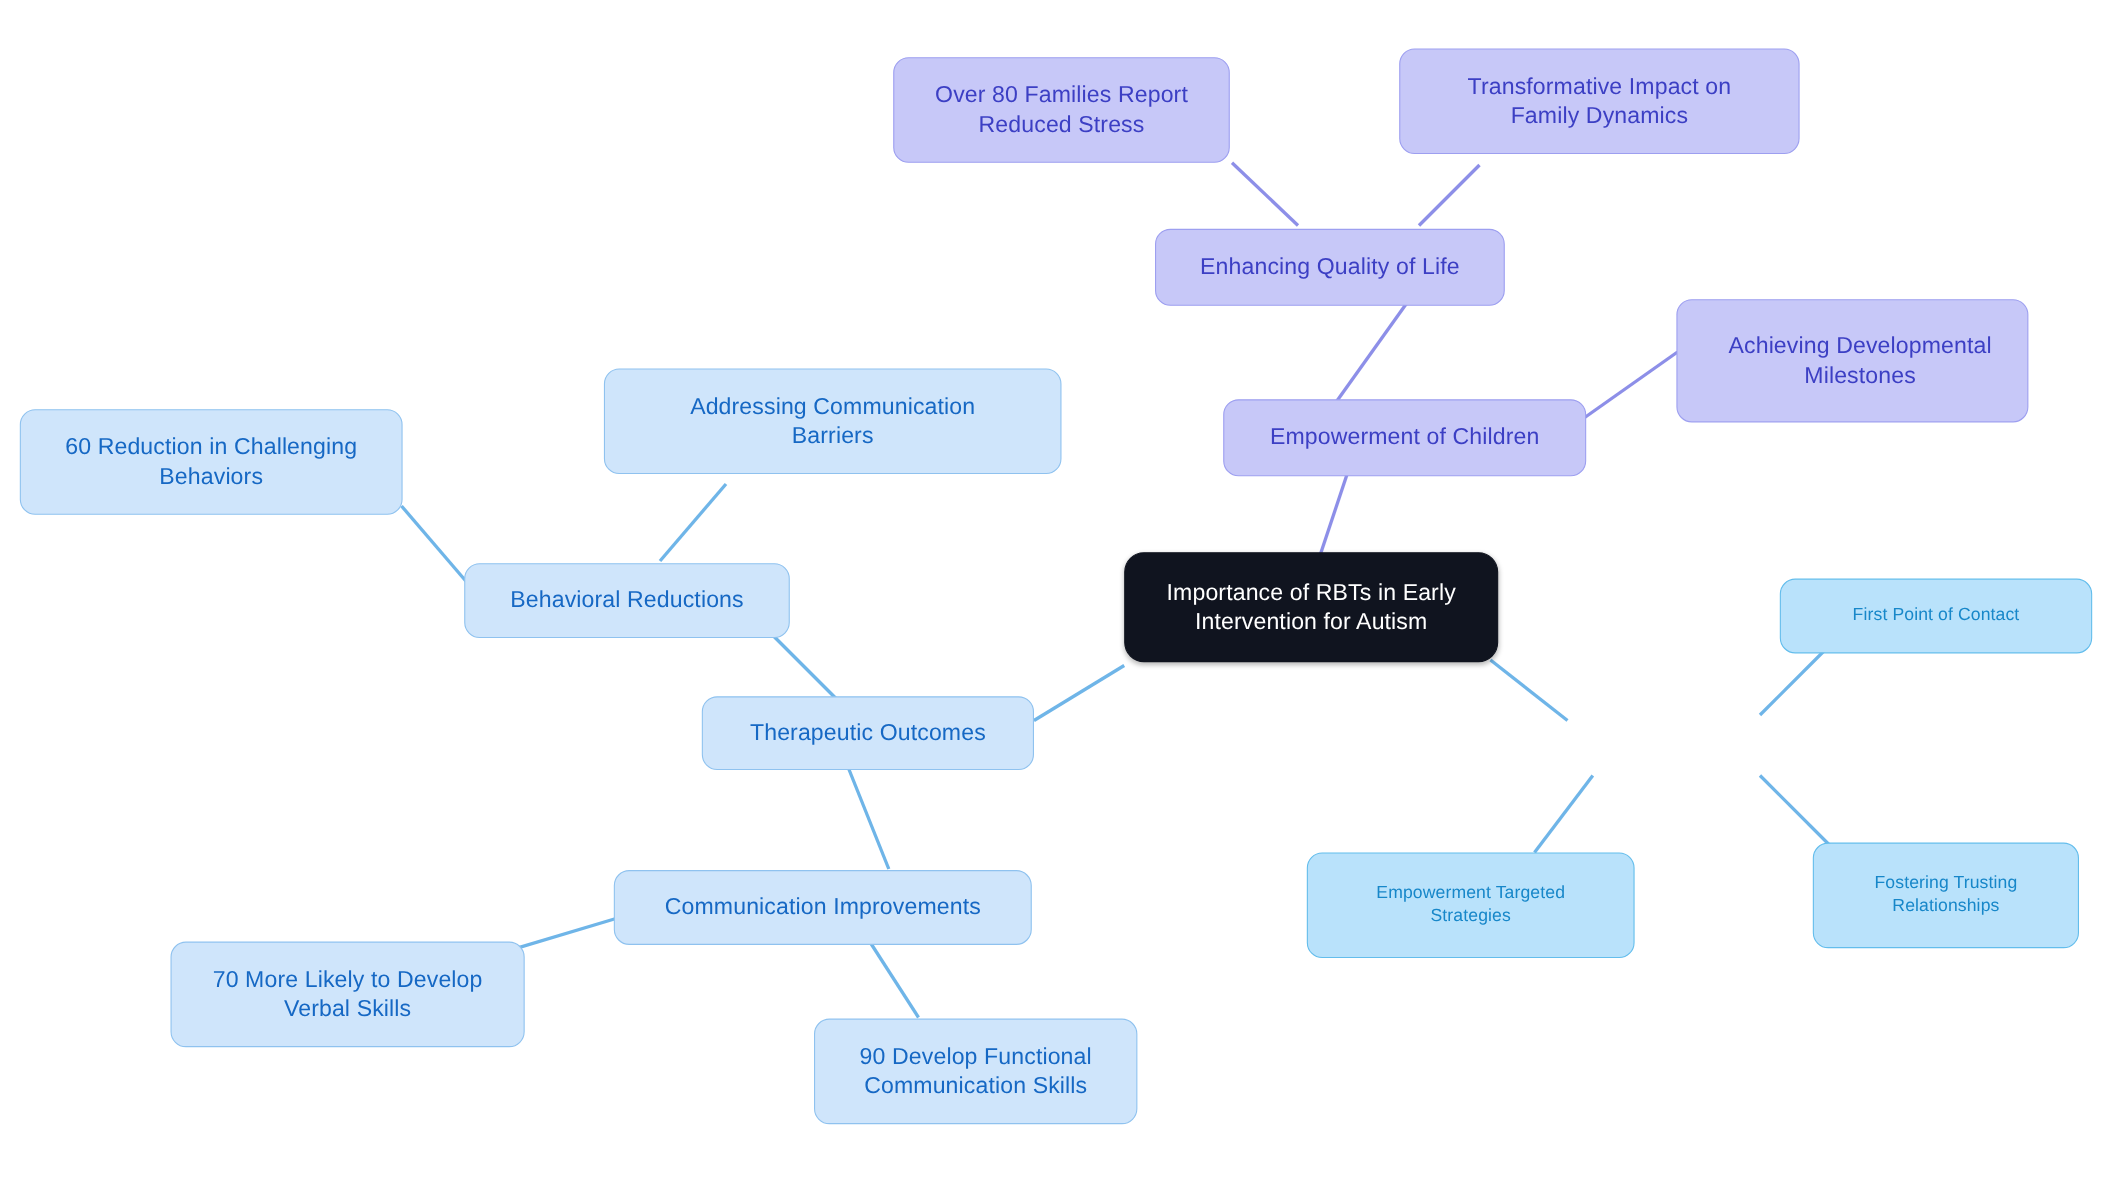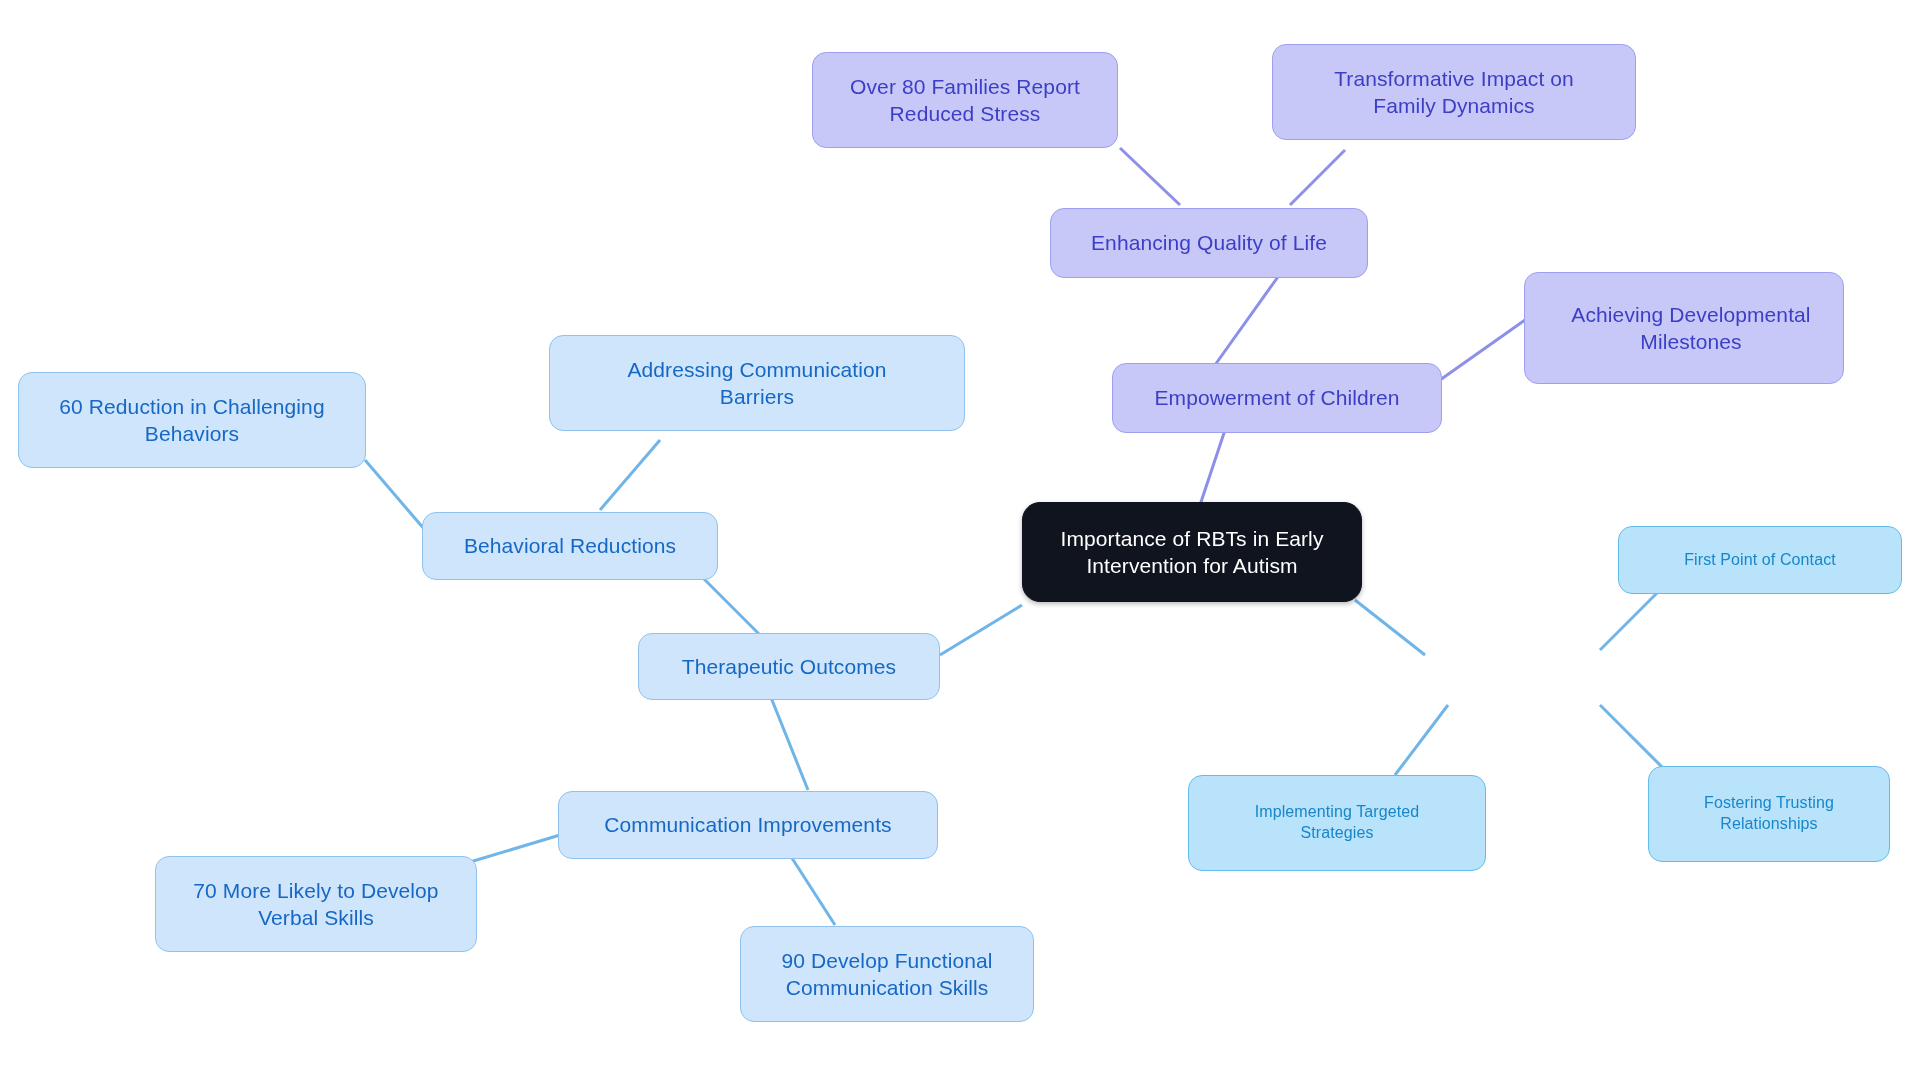--- a/index.html
+++ b/index.html
@@ -156,17 +156,17 @@
   <div class="node cyan" style="left:1618px; top:526px; width:284px; height:68px;">
     <span>First Point of Contact</span>
   </div>
 
   <div class="node cyan" style="left:1648px; top:766px; width:242px; height:96px;">
     <span>Fostering Trusting
 Relationships</span>
   </div>
 
   <div class="node cyan" style="left:1188px; top:775px; width:298px; height:96px;">
-    <span>Implementing Targeted
+    <span>Empowerment Targeted
 Strategies</span>
   </div>
 
 </div>
 
 </body></html>

